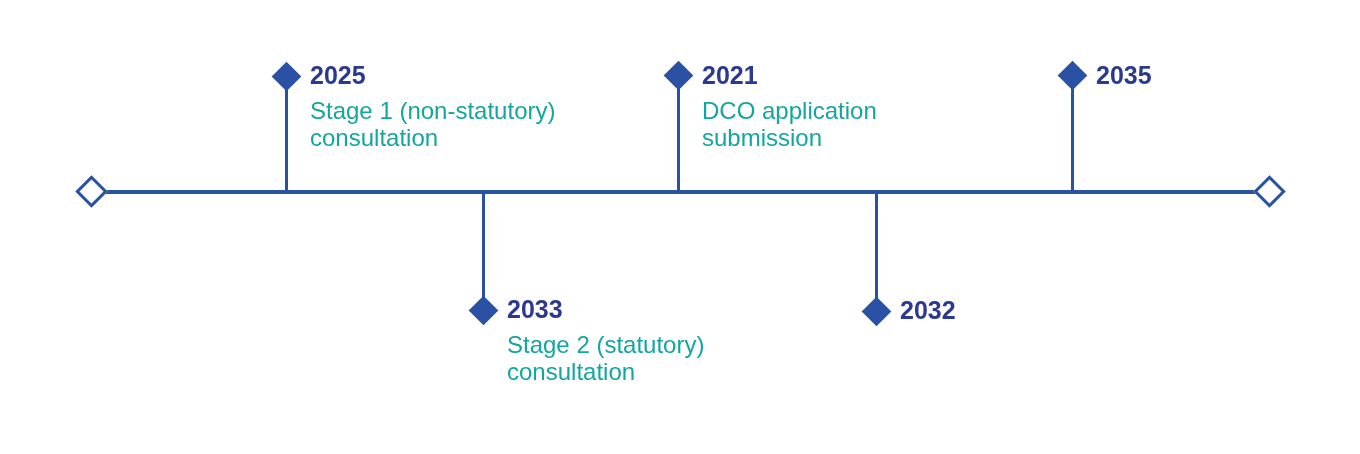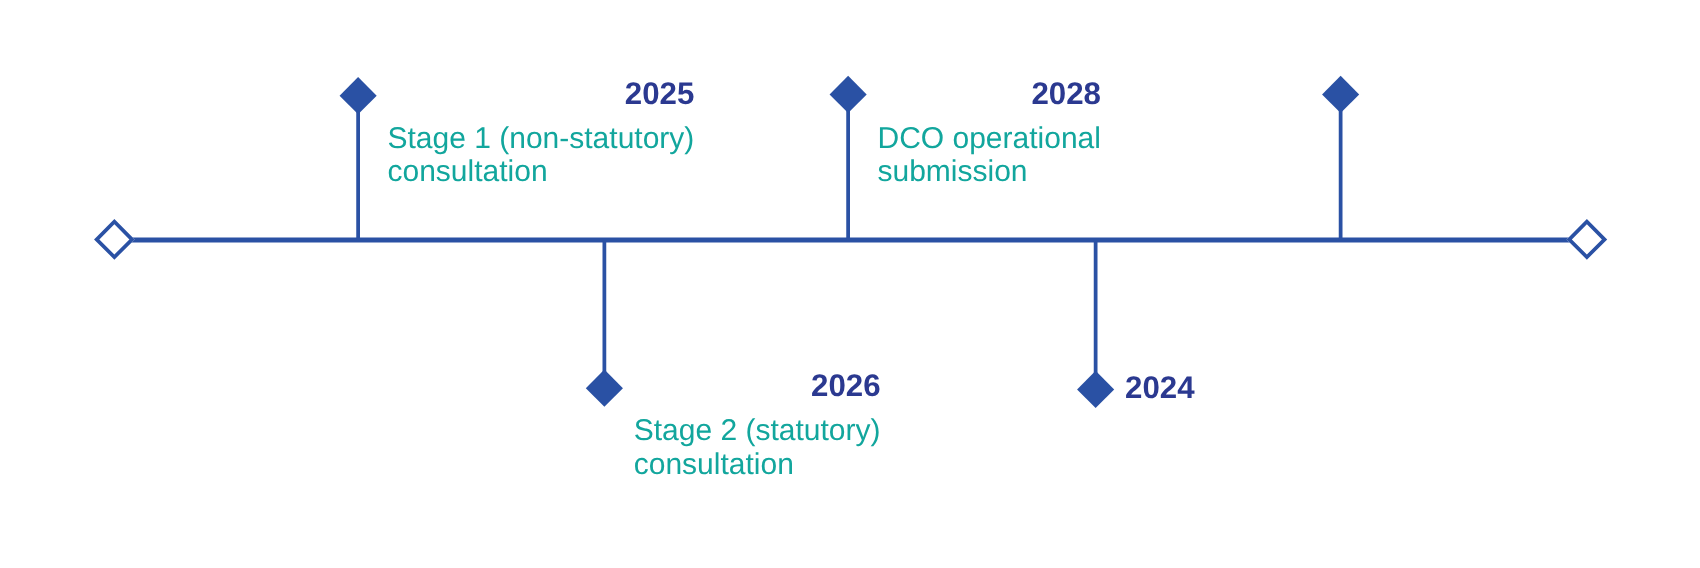--- a/index.html
+++ b/index.html
@@ -54,21 +54,20 @@
     position:absolute;
     z-index:4;
     white-space:nowrap;
   }
   .year{
     font-size:25px;
     font-weight:700;
     line-height:25px;
     color:var(--year-navy);
     margin:0 0 9px 0;
-    text-align:right;
   }
   .desc{
     font-size:24px;
     font-weight:400;
     line-height:27px;
     color:var(--desc-teal);
     white-space:pre-line;
   }
   
   .m2025 .stem{left:285px; top:77px; height:115px;}
@@ -108,44 +107,45 @@
       <div class="year">2025</div>
       <div class="desc">Stage 1 (non-statutory)
 consultation</div>
     </div>
   </div>
 
   <div class="milestone m2026">
     <div class="stem"></div>
     <div class="diamond"></div>
     <div class="label">
-      <div class="year">2026</div>
+      <div class="year">2033</div>
       <div class="desc">Stage 2 (statutory)
 consultation</div>
     </div>
   </div>
 
   <div class="milestone m2027">
     <div class="stem"></div>
     <div class="diamond"></div>
     <div class="label">
-      <div class="year">2028</div>
-      <div class="desc">DCO operational
+      <div class="year">2021</div>
+      <div class="desc">DCO application
 submission</div>
     </div>
   </div>
 
   <div class="milestone m2030">
     <div class="stem"></div>
     <div class="diamond"></div>
     <div class="label">
-      <div class="year">2024</div>
+      <div class="year">2032</div>
     </div>
   </div>
 
   <div class="milestone m2035">
     <div class="stem"></div>
     <div class="diamond"></div>
     <div class="label">
+      <div class="year">2035</div>
     </div>
   </div>
 
 </div>
 
 </body></html>

